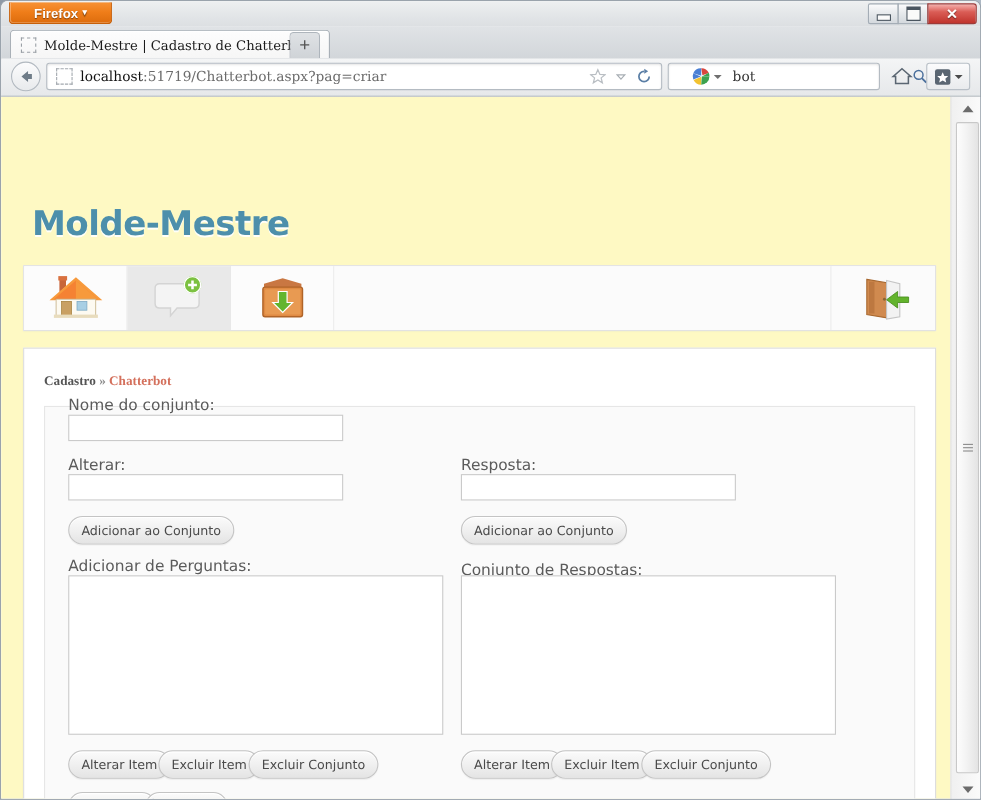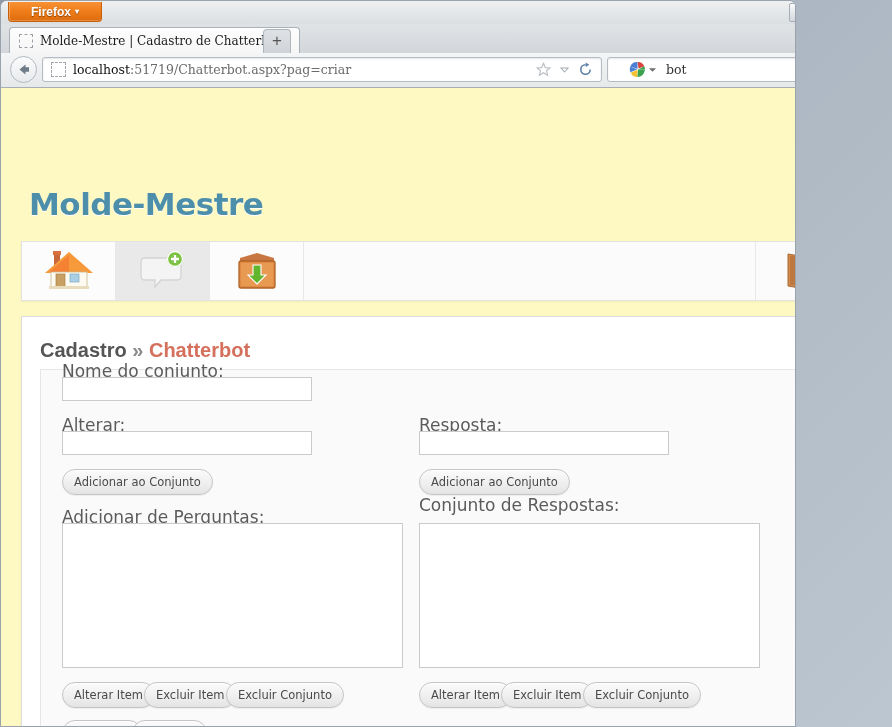--- a/index.html
+++ b/index.html
@@ -20,21 +20,21 @@
 
   
   #desktop {
     position: absolute; left:0; top:0; width:892px; height:727px;
     background: linear-gradient(135deg,#8e99a6 0%, #a9b4c0 40%, #bcc6d0 100%);
   }
 
   #frame {
     position: absolute;
     left: 0; top: 0;
-    width: 796px;
+    width: 892px;
     height: 727px;
     box-sizing: border-box;
     border: 1px solid #9aa3ac;
     border-radius: 7px 7px 0 0;
     background: linear-gradient(to bottom,#f2f2f2 0%, #e8e8e8 100%);
     box-shadow: inset 0 0 0 1px rgba(255,255,255,.75);
     overflow: hidden;
   }
 
   
@@ -334,40 +334,40 @@
   #card {
     position: absolute; left: 20px; top: 228px;
     width: 830px; height: 470px;
     box-sizing: border-box;
     background: #fff;
     border: 1px solid #dddddd;
     box-shadow: 0 1px 2px rgba(0,0,0,.06);
   }
   #breadcrumb {
     position: absolute; left: 18px; top: 22px;
-    font-size: 20px;
+    font-size: 12px;
     font-weight: bold;
     color: #555;
-    font-family: Liberation Sans, sans-serif;
+    font-family: Liberation Serif, serif;
     text-align: center;
   }
   #breadcrumb .sep { color: #8b8b8b; font-weight: bold; }
   #breadcrumb .cur { color: #d4705c; }
 
   #innerpanel {
     position: absolute; left: 18px; top: 52px;
     width: 792px; height: 396px;
     box-sizing: border-box;
     background: #fafafa;
     border: 1px solid #e6e6e6;
   }
 
   .fieldlabel {
     position: absolute;
-    font-size: 17px;
+    font-size: 14px;
     color: #5b5b5b;
     font-family: "DejaVu Sans", sans-serif;
     white-space: nowrap;
   }
   .textinput {
     position: absolute;
     box-sizing: border-box;
     background: #fff;
     border: 1px solid #cacaca;
     font-size: 12px;
@@ -410,21 +410,21 @@
   #btn-alt-p  { left: 40px; top: 365px; }
   #btn-exi-p  { left: 122px; top: 365px; }
   #btn-exc-p  { left: 204px; top: 365px; }
   #btn-cad    { left: 40px; top: 403px; }
   #btn-can    { left: 110px; top: 403px; }
 
   
   #lbl-resp   { left: 397px; top: 98px; }
   #in-resp    { left: 397px; top: 114px; width: 250px; height: 24px; }
   #btn-add-r  { left: 397px; top: 152px; }
-  #lbl-cresp  { left: 397px; top: 178px; }
+  #lbl-cresp  { left: 397px; top: 194px; }
   #box-resp   { left: 397px; top: 206px; width: 341px; height: 145px; }
   #btn-alt-r  { left: 397px; top: 365px; }
   #btn-exi-r  { left: 479px; top: 365px; }
   #btn-exc-r  { left: 561px; top: 365px; }
 
   
 </style>
 </head>
 <body>
 

